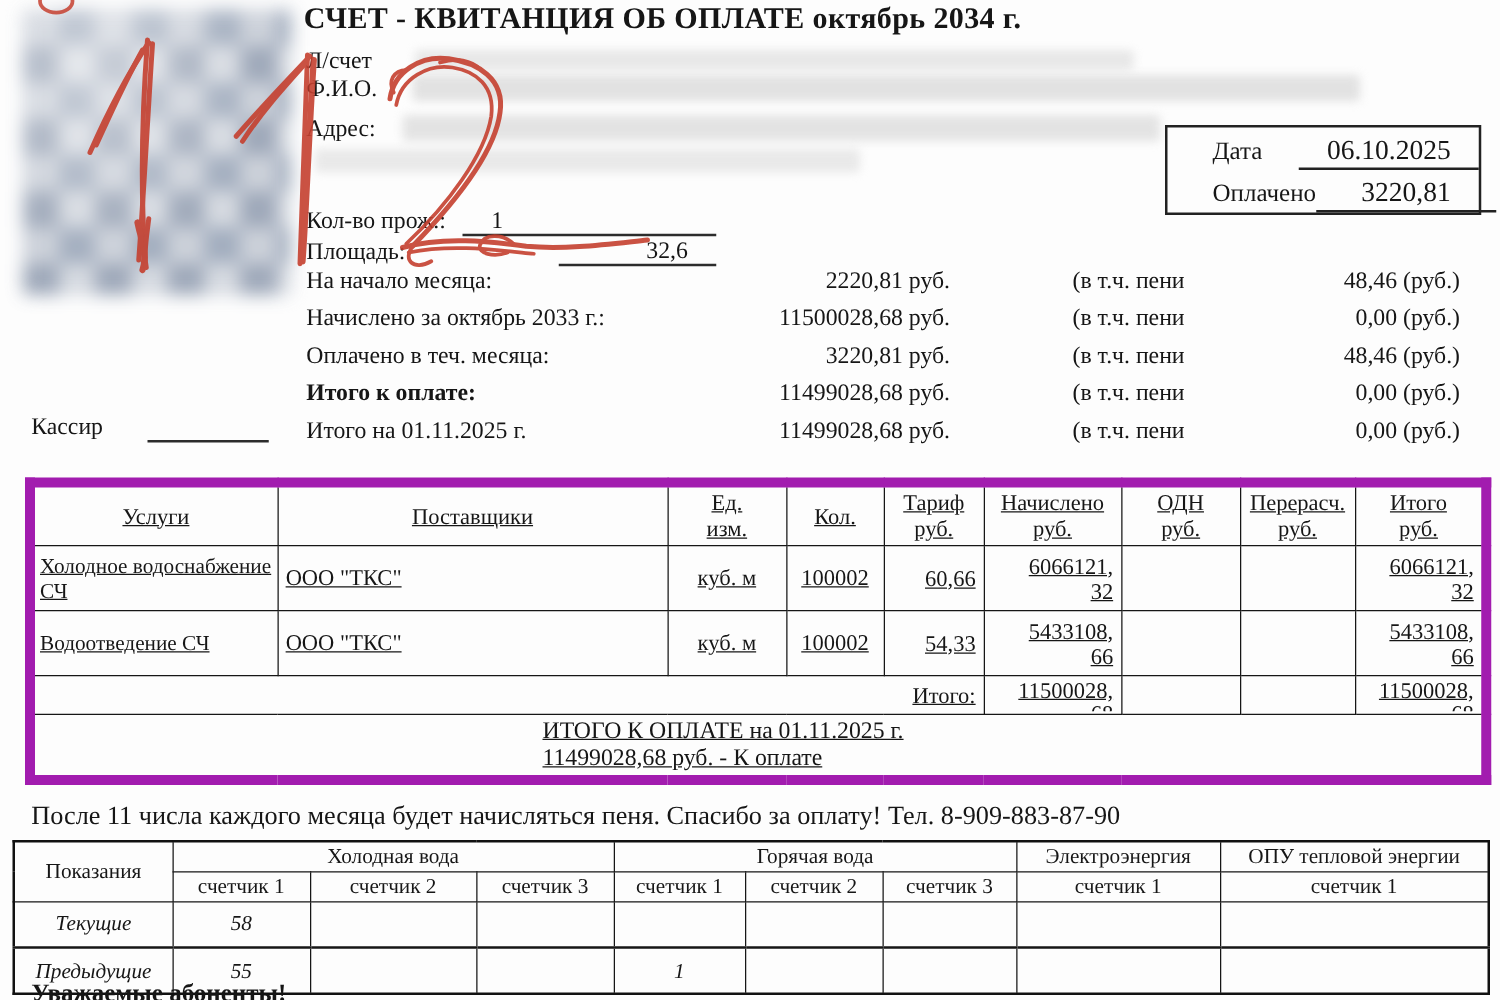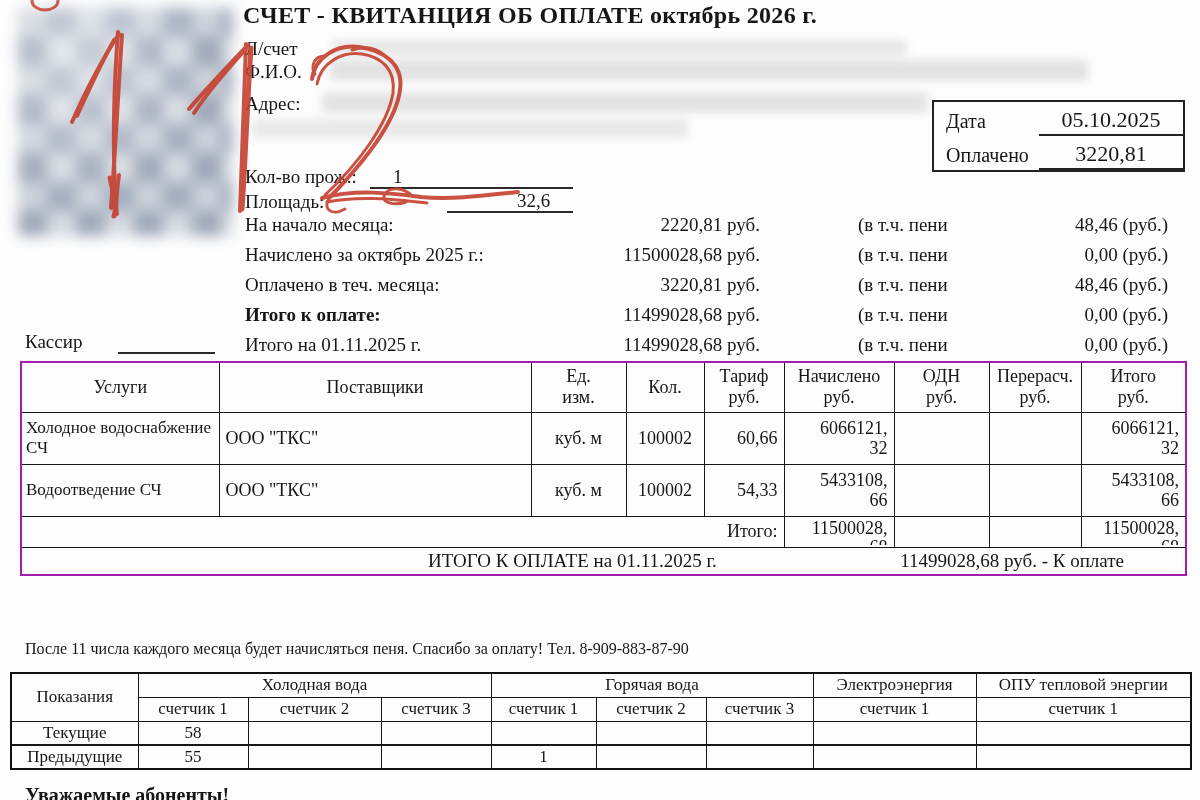--- a/index.html
+++ b/index.html
@@ -11,89 +11,89 @@
   .title{left:243px;top:2px;font-size:24px;font-weight:bold;letter-spacing:.3px;}
   .fld{font-size:19px;}
   .blob{position:absolute;background:#d9d9d9;filter:blur(4px);border-radius:3px;}
   .stamp{left:18px;top:8px;width:215px;height:228px;border-radius:4px;filter:blur(7px);opacity:.85;
          background:
           radial-gradient(ellipse at 30% 20%, rgba(255,255,255,.45), transparent 60%),
           conic-gradient(from 0deg,#93a0b4 25%,#cfd4dc 0 50%,#8e9aae 0 75%,#c4cad4 0);
          background-size:auto,58px 58px;}
   .uline{position:absolute;border-bottom:2px solid #2c2c2c;height:0;}
 
-  .datebox{left:932px;top:100px;width:253px;height:72px;border:2px solid #222;box-sizing:border-box;}
+  .datebox{left:932px;top:100px;width:253px;height:72px;border:2px solid #222;box-sizing:border-box;padding-left:24px;}
   .dbrow{display:flex;align-items:center;height:34px;}
   .dblabel{width:108px;padding-left:12px;font-size:20px;}
   .dbvalwrap{flex:1;text-align:center;}
   .dbval{display:inline-block;font-size:22px;border-bottom:2px solid #222;padding:0 12px 1px;min-width:120px;}
 
   .summary{left:245px;top:214px;width:923px;}
   .srow{display:flex;height:30px;font-size:19px;}
   .s-label{width:315px;}
   .s-amt{width:200px;text-align:right;}
   .s-plabel{margin-left:98px;width:118px;}
   .s-peni{flex:1;text-align:right;}
   .bold{font-weight:bold;}
 
   
   table{border-collapse:collapse;table-layout:fixed;}
-  .charges{left:20px;top:361px;width:1165px;border:2px solid #a21caf;}
+  .charges{left:20px;top:382px;width:1165px;border:8px solid #a21caf;text-decoration:underline;}
   .charges th,.charges td{border:1.5px solid #161616;padding:2px 6px;vertical-align:middle;
                           font-size:18px;overflow:hidden;}
   .charges th{font-weight:normal;text-align:center;white-space:pre-line;line-height:21px;}
   .charges tr.hdr{height:50px;}
   .charges tr.r1,.charges tr.r2,.charges tr.r3{height:52px;}
   .charges td.svc{font-size:17px;padding:0 4px;line-height:20px;}
   .charges td.prov{line-height:21px;}
   .charges td.c{text-align:center;}
   .charges td.r{text-align:right;white-space:pre-line;line-height:20px;}
   .charges tr.subtotal{height:27px;padding-left:32px;}
   .clip{height:26px;overflow:hidden;line-height:19px;white-space:pre-line;text-align:right;}
   .sub-label{text-align:right;font-size:19px;padding-right:10px;}
   .charges tr.grand{height:27px;}
-  .grandflex{display:flex;justify-content:space-between;padding:0 55px 0 400px;font-size:19px;}
-
-  .notice{left:25px;top:640px;font-size:16px;}
+  .grandflex{display:flex;justify-content:space-between;padding:0 55px 0 400px;font-size:19px;flex-direction:column;}
+
+  .notice{left:25px;top:640px;font-size:21px;}
 
   
   .meters{left:10px;top:672px;width:1180px;border:2px solid #111;}
   .meters th,.meters td{border:1.5px solid #161616;padding:1px 4px;font-size:17px;
                         text-align:center;vertical-align:middle;font-weight:normal;}
   .meters tr.g1,.meters tr.g2{height:24px;}
-  .meters tr.d{height:23px;}
+  .meters tr.d{height:37px;font-style:italic;}
   .meters tr.thick td{border-top-width:2px;}
 
   .footer-cut{left:25px;top:784px;font-size:20px;font-weight:bold;}
 
   .scribble{left:55px;top:10px;width:470px;height:210px;z-index:5;pointer-events:none;}
   .reddot{left:28px;top:0px;width:40px;height:14px;z-index:5;pointer-events:none;}
 </style>
 </head>
 <body>
 
 <div class="page">
 
   <div class="stamp abs"></div>
 
   <div class="blob" style="left:332px;top:40px;width:575px;height:16px;opacity:.6;"></div>
   <div class="blob" style="left:330px;top:60px;width:758px;height:21px;opacity:.75;"></div>
   <div class="blob" style="left:322px;top:92px;width:606px;height:21px;opacity:.7;"></div>
   <div class="blob" style="left:252px;top:119px;width:436px;height:19px;opacity:.55;"></div>
 
-  <div class="abs title">СЧЕТ - КВИТАНЦИЯ ОБ ОПЛАТЕ октябрь 2026 г.</div>
+  <div class="abs title">СЧЕТ - КВИТАНЦИЯ ОБ ОПЛАТЕ октябрь 2034 г.</div>
 
   <div class="abs fld" style="left:245px;top:38px;">Л/счет</div>
   <div class="abs fld" style="left:245px;top:61px;">Ф.И.О.</div>
   <div class="abs fld" style="left:245px;top:93px;">Адрес:</div>
 
   <div class="abs datebox">
     <div class="dbrow" style="margin-top:2px;">
       <span class="dblabel">Дата</span>
-      <span class="dbvalwrap"><span class="dbval">05.10.2025</span></span>
+      <span class="dbvalwrap"><span class="dbval">06.10.2025</span></span>
     </div>
     <div class="dbrow">
       <span class="dblabel">Оплачено</span>
       <span class="dbvalwrap"><span class="dbval">3220,81</span></span>
     </div>
   </div>
 
   <div class="abs fld" style="left:245px;top:166px;">Кол-во прож.:</div>
   <div class="abs fld" style="left:393px;top:166px;">1</div>
   <div class="uline" style="left:370px;top:187px;width:203px;"></div>
@@ -102,21 +102,21 @@
   <div class="uline" style="left:447px;top:211px;width:126px;"></div>
 
   <div class="abs summary">
     <div class="srow">
       <span class="s-label">На начало месяца:</span>
       <span class="s-amt">2220,81 руб.</span>
       <span class="s-plabel">(в т.ч. пени</span>
       <span class="s-peni">48,46 (руб.)</span>
     </div>
     <div class="srow">
-      <span class="s-label">Начислено за октябрь 2025 г.:</span>
+      <span class="s-label">Начислено за октябрь 2033 г.:</span>
       <span class="s-amt">11500028,68 руб.</span>
       <span class="s-plabel">(в т.ч. пени</span>
       <span class="s-peni">0,00 (руб.)</span>
     </div>
     <div class="srow">
       <span class="s-label">Оплачено в теч. месяца:</span>
       <span class="s-amt">3220,81 руб.</span>
       <span class="s-plabel">(в т.ч. пени</span>
       <span class="s-peni">48,46 (руб.)</span>
     </div>

